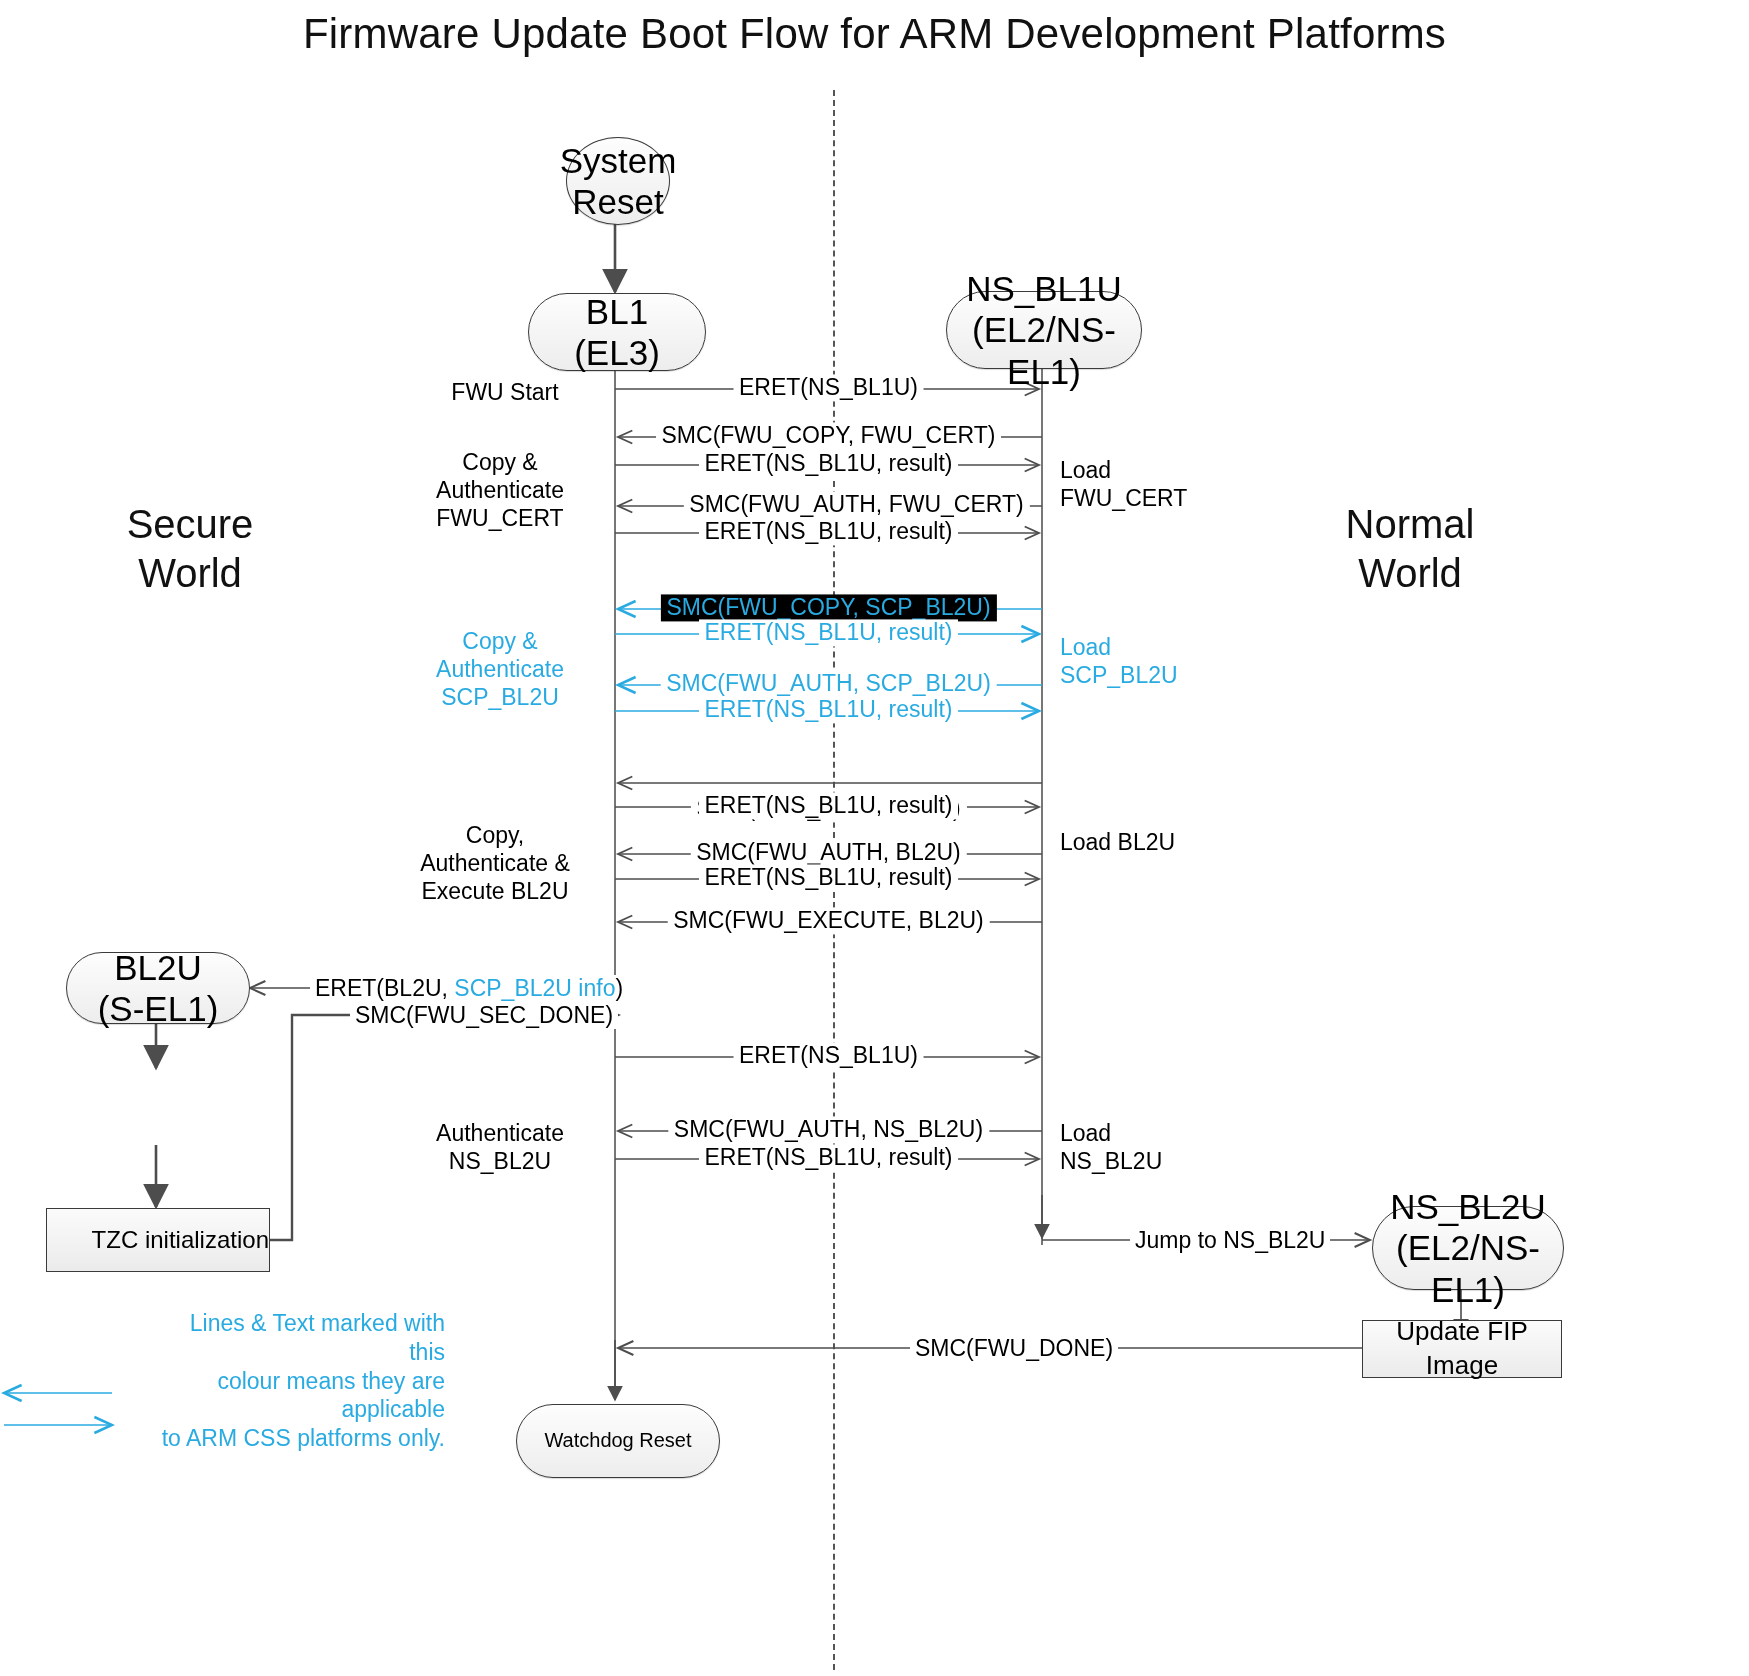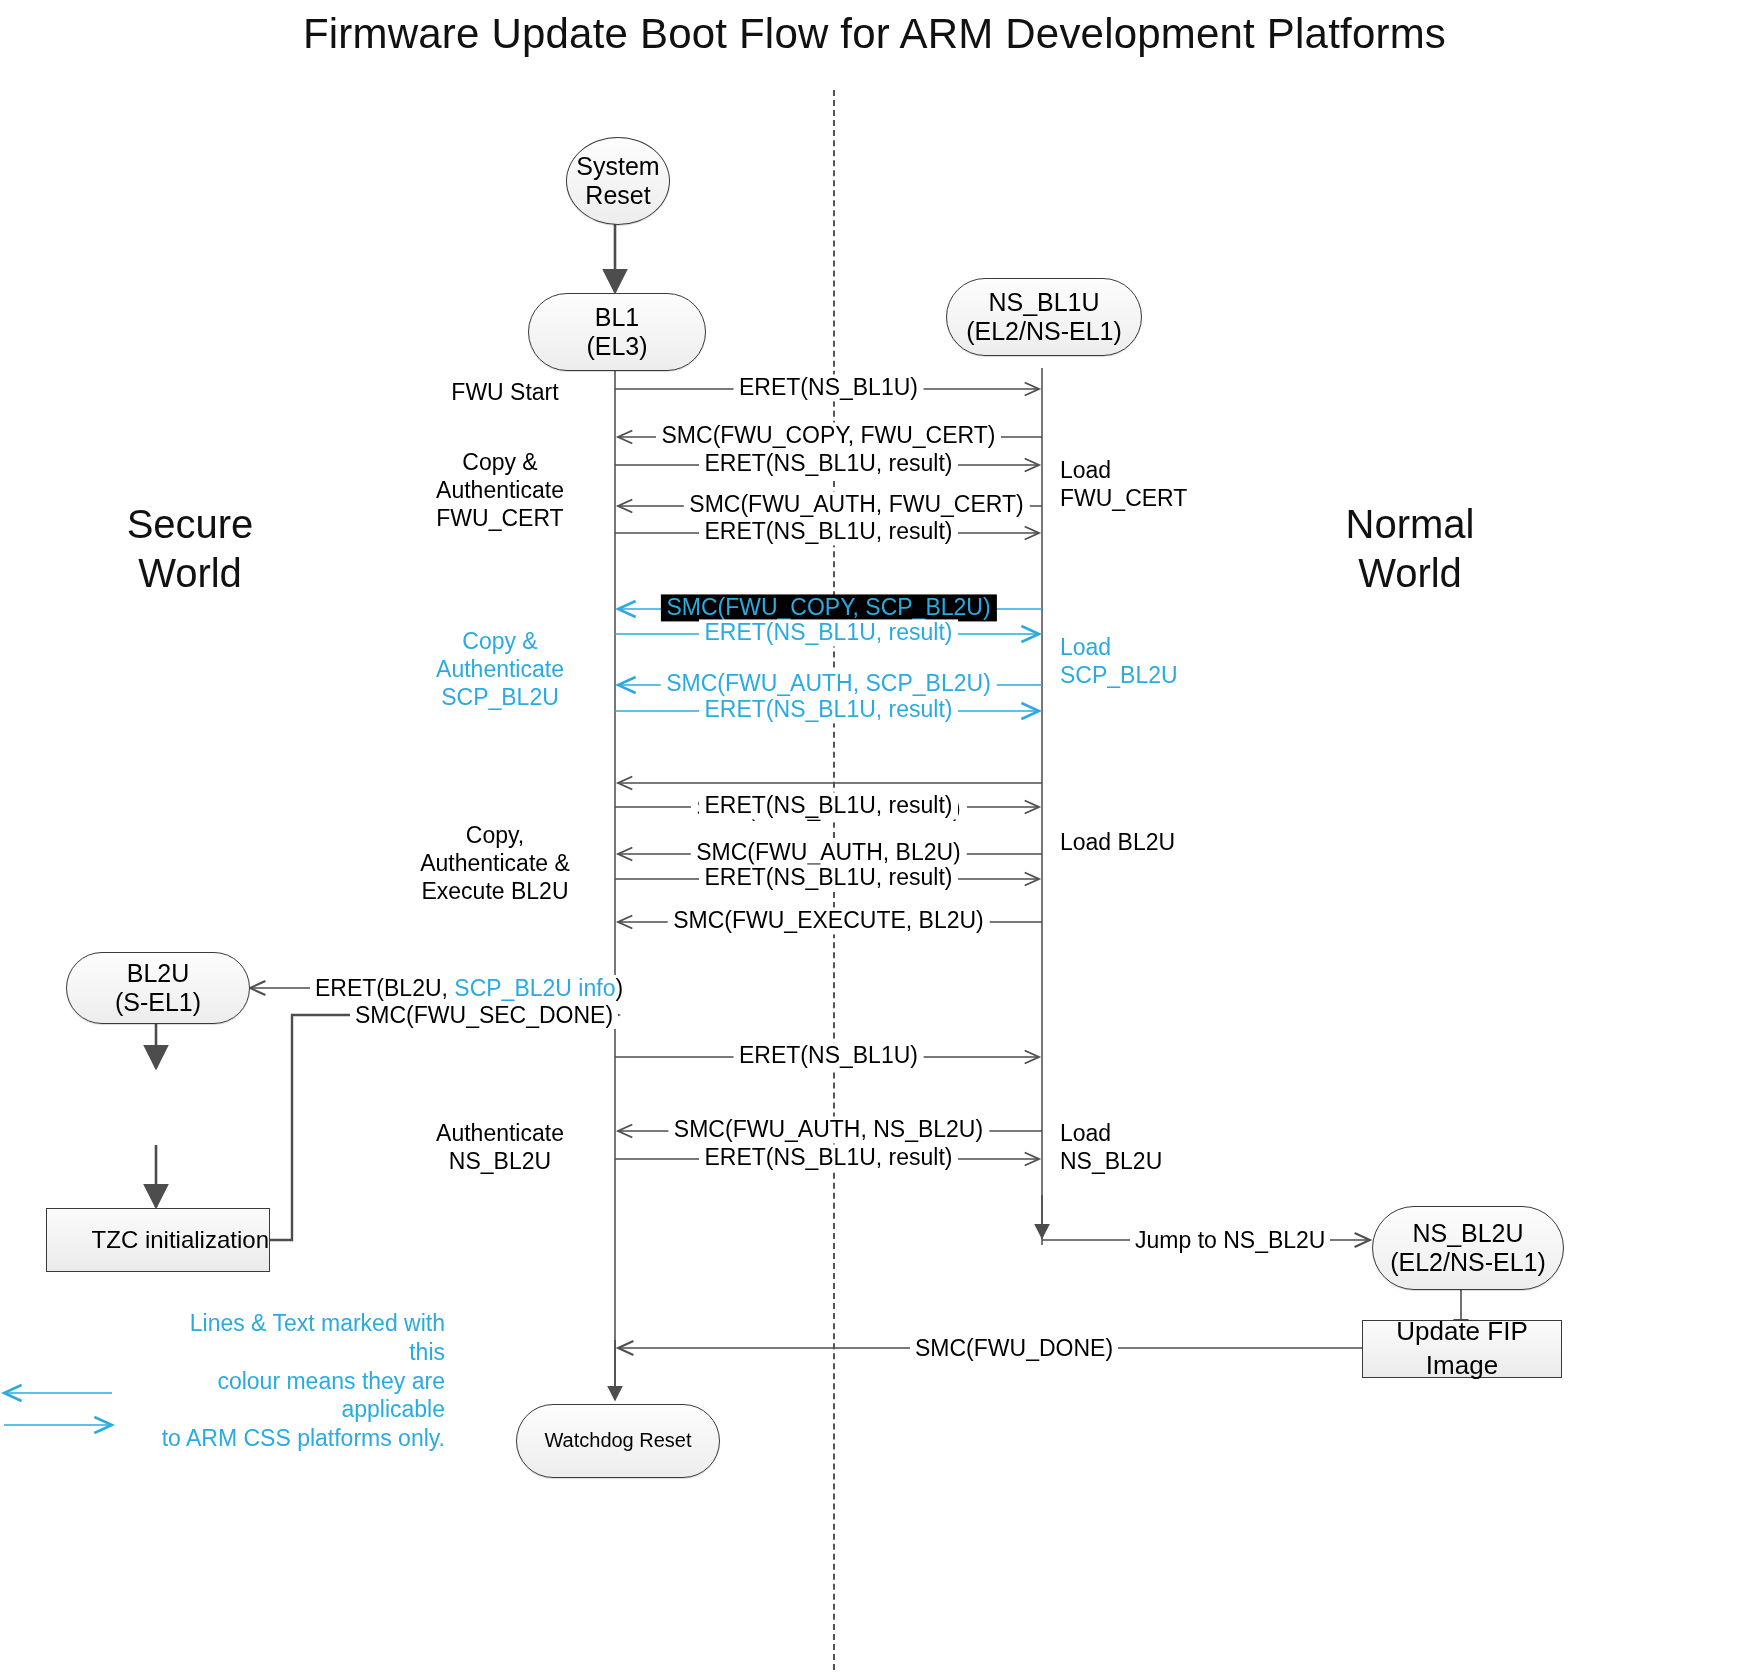--- a/index.html
+++ b/index.html
@@ -10,21 +10,21 @@
   #title{left:0;top:10px;width:1749px;text-align:center;font-size:42px;color:#111;letter-spacing:.2px;}
   
   .world{font-size:40px;color:#111;text-align:center;line-height:1.22;}
   
   .node{
     background:linear-gradient(#fdfdfd,#ededed);
     border:1.6px solid #3a3a3a;
     border-radius:42px;
     text-align:center;
     display:flex;align-items:center;justify-content:center;
-    font-size:25px;line-height:1.18;color:#000;
+    font-size:35px;line-height:1.18;color:#000;
     box-shadow:0 1px 1px rgba(0,0,0,.15);
   }
   .node.ellipse{border-radius:50%;}
   .boxnode{
     background:linear-gradient(#fbfbfb,#ebebeb);
     border:1.4px solid #3a3a3a;border-radius:0;
     text-align:center;display:flex;align-items:center;justify-content:center;
     font-size:24px;line-height:1.3;color:#000;
   }
   .boxnode.cyan{color:#29abe2;}
@@ -148,21 +148,21 @@
     </div>
   </div>
 
   <div class="abs node" style="left:528px;top:293px;width:176px;height:76px;">
     <div>
       <div>BL1</div>
       <div>(EL3)</div>
     </div>
   </div>
 
-  <div class="abs node" style="left:946px;top:278px;width:194px;height:76px;">
+  <div class="abs node" style="left:946px;top:291px;width:194px;height:76px;">
     <div>
       <div>NS_BL1U</div>
       <div>(EL2/NS-EL1)</div>
     </div>
   </div>
 
   <div class="abs node" style="left:66px;top:952px;width:182px;height:70px;">
     <div>
       <div>BL2U</div>
       <div>(S-EL1)</div>

